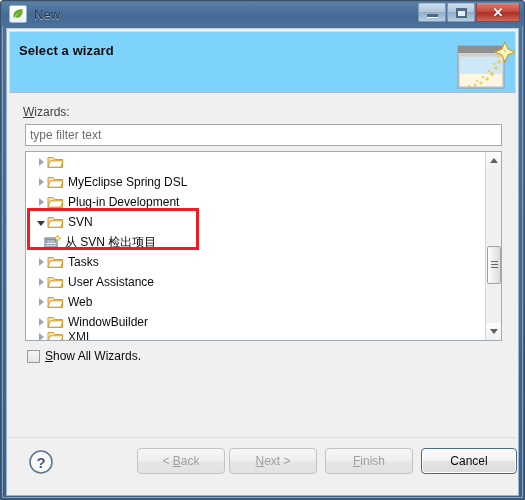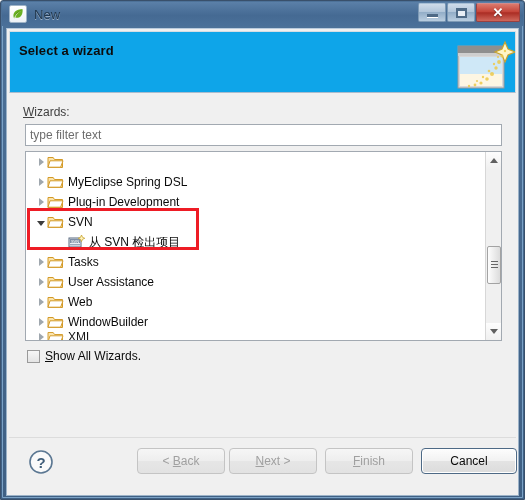--- a/index.html
+++ b/index.html
@@ -139,21 +139,21 @@
     border-top: 1px solid #b9cbdd;
   }
 
   
   .banner {
     position: absolute;
     left: 2px; top: 2px;
     width: 507px;
     height: 62px;
     box-sizing: border-box;
-    background: #0ea5e9;
+    background: #7dd3fc;
     border: 1px solid #d5dde4;
     border-bottom: 1px solid #aabcce;
     overflow: hidden;
   }
   .banner-title {
     position: absolute;
     left: 9px;
     top: 11px;
     font-size: 13px;
     font-weight: bold;
@@ -259,21 +259,21 @@
     width: 17px; height: 16px;
     flex: 0 0 auto;
     margin-right: 4px;
     position: relative;
   }
   .node-label {
     font-size: 12px;
     color: #0a0a0a;
     white-space: nowrap;
   }
-  .tree-row.child { padding-left: 42px; }
+  .tree-row.child { padding-left: 18px; }
   .tree-row.clipped { height: 10px; overflow: hidden; }
   .tree-row.clipped .node-label,
   .tree-row.clipped .node-icon { opacity: .95; }
 
   
   .vscroll {
     position: absolute;
     right: 0; top: 0;
     width: 16px;
     height: 100%;

